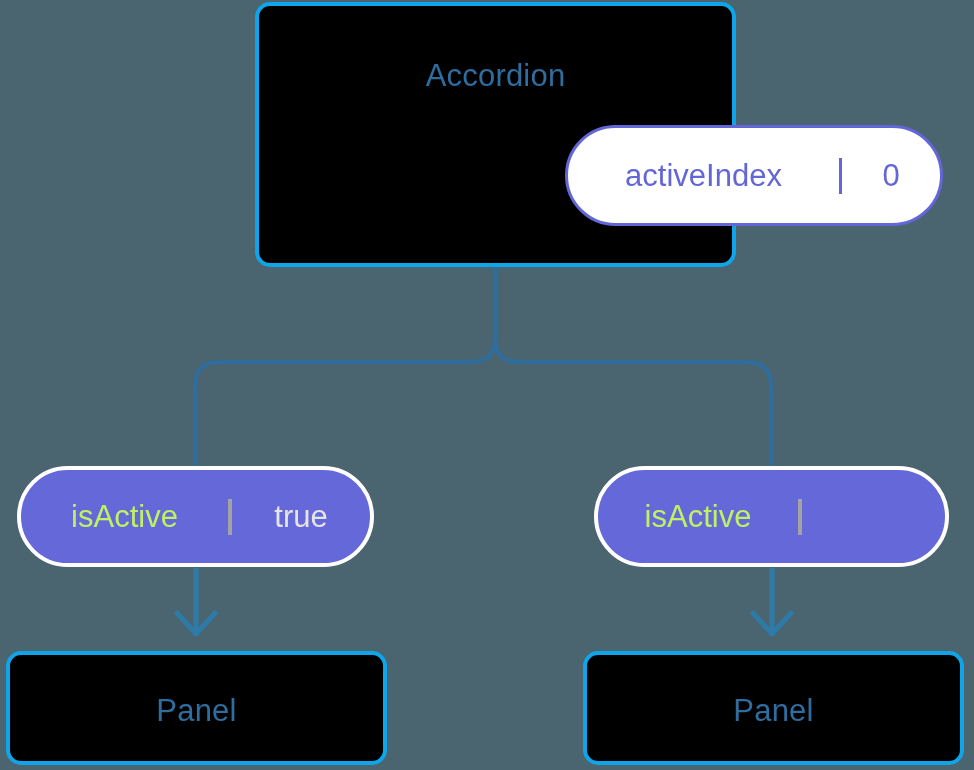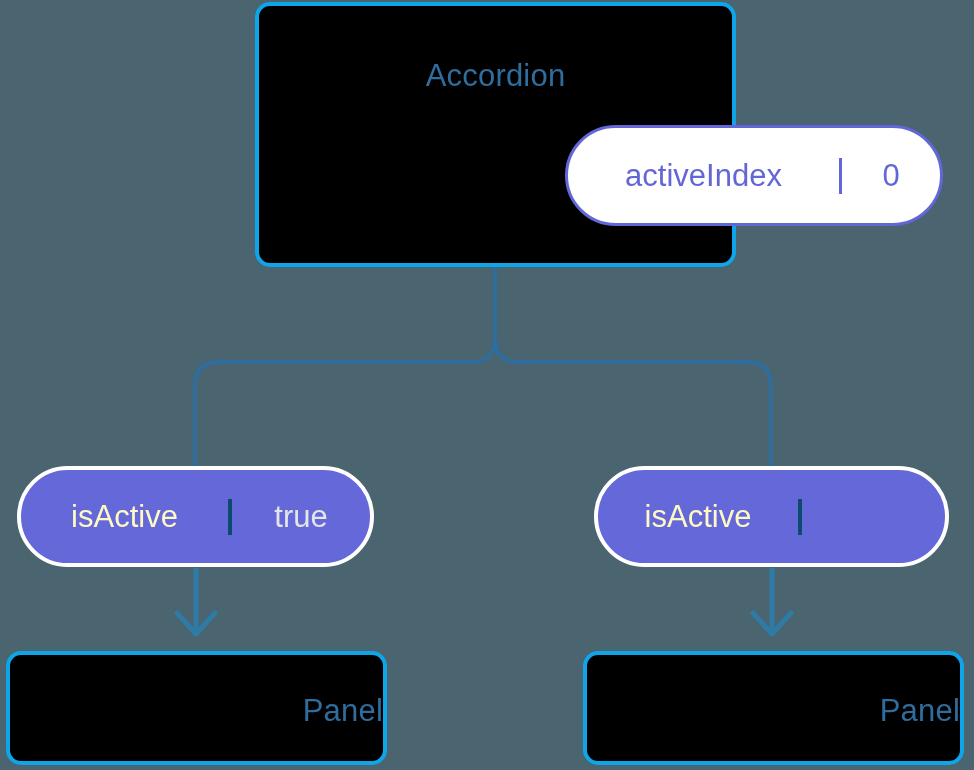--- a/index.html
+++ b/index.html
@@ -98,22 +98,22 @@
     width: 378px;
     height: 101px;
   }
 
   
   .pill-filled {
     border: 4px solid #ffffff;
     background: #6468d8;
   }
   .pill-filled .pill-key {
-    color: #fef9c3;
-    border-right: 4px solid #0c4a6e;
+    color: #bef264;
+    border-right: 4px solid #a3a3a3;
   }
   .pill-filled .pill-val {
     color: #e5e5e5;
     flex: 1 1 auto;
   }
 
   #isactive-pill-left {
     left: 17px;
     top: 466px;
     width: 357px;
@@ -140,21 +140,20 @@
     left: 583px;
     top: 651px;
     width: 381px;
     height: 114px;
   }
   .panel-title {
     position: absolute;
     left: 0;
     right: 0;
     top: 38px;
-    text-align: right;
   }
 </style>
 </head>
 <body>
 
 <div id="canvas">
 
   <svg id="wires" viewBox="0 0 974 770" width="974" height="770" fill="none" xmlns="http://www.w3.org/2000/svg">
 
     <path d="M 495 266

